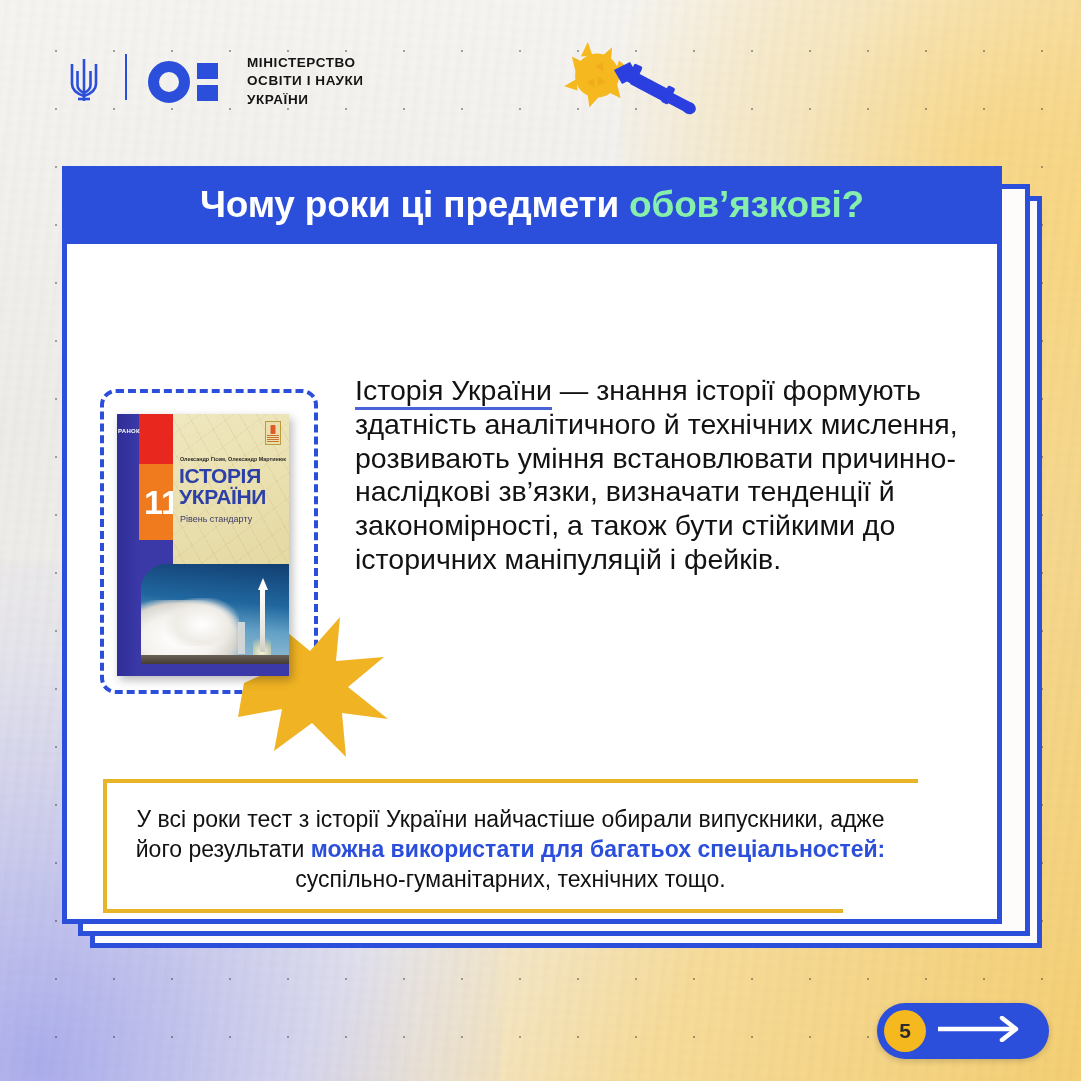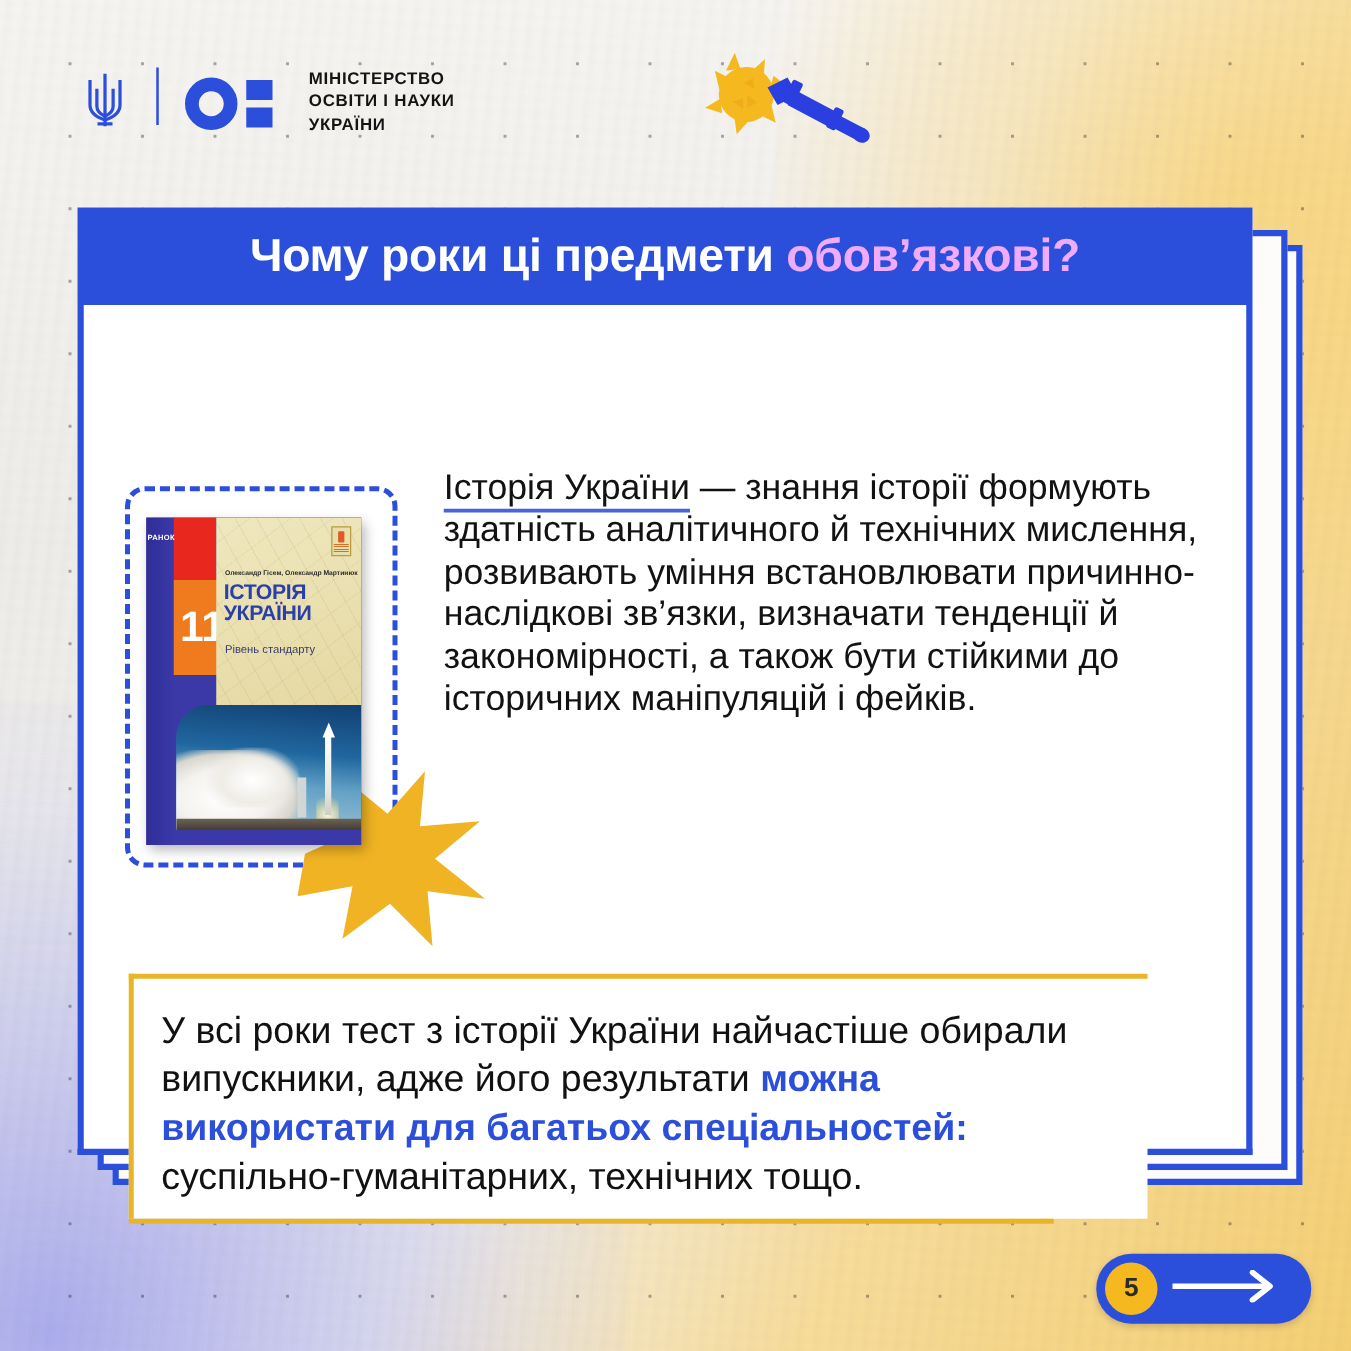--- a/index.html
+++ b/index.html
@@ -144,21 +144,21 @@
     align-items: center;
     justify-content: center;
   }
   .card-head-title {
     font-size: 37px;
     font-weight: 700;
     color: #ffffff;
     letter-spacing: -0.2px;
     white-space: nowrap;
   }
-  .card-head-title .hl { color: #f0abfc; }
+  .card-head-title .hl { color: #86efac; }
   .card-body {
     position: relative;
     height: 680px;
     border: 5px solid #2b4fdb;
     border-top: none;
     box-sizing: border-box;
     background: #ffffff;
   }
 
   
@@ -226,21 +226,21 @@
       repeating-linear-gradient(61deg, rgba(170,150,90,0.0) 0 14px, rgba(170,150,90,0.14) 14px 15px),
       repeating-linear-gradient(-37deg, rgba(170,150,90,0.0) 0 19px, rgba(170,150,90,0.10) 19px 20px);
   }
   .book-authors {
     position: absolute; left: 63px; top: 42px;
     font-size: 5.4px; font-weight: 700; color: #2a2a2a;
     z-index: 3; white-space: nowrap;
   }
   .book-title {
     position: absolute; left: 62px; top: 52px;
-    font-size: 17px; font-weight: 700; line-height: 0.99;
+    font-size: 21px; font-weight: 700; line-height: 0.99;
     color: #2b3fa8; z-index: 3; letter-spacing: -0.3px;
   }
   .book-sub {
     position: absolute; left: 63px; top: 100px;
     font-size: 9px; font-weight: 400; color: #3a3a6a; z-index: 3;
   }
   .book-badge {
     position: absolute; right: 8px; top: 7px;
     width: 14px; height: 22px;
     background: #e9dfae;
@@ -334,24 +334,25 @@
   .note::after {
     content: "";
     position: absolute;
     left: -4px;
     bottom: -4px;
     width: 740px;
     height: 4px;
     background: #e8b529;
   }
   .note-text {
-    font-size: 30px;
+    font-size: 23px;
     line-height: 1.3;
     color: #111111;
     font-weight: 500;
+    text-align: center;
   }
   .note-text .blue { color: #2b4fdb; font-weight: 700; }
 
   
   .pager {
     position: absolute;
     right: 32px;
     bottom: 22px;
     width: 172px;
     height: 56px;

